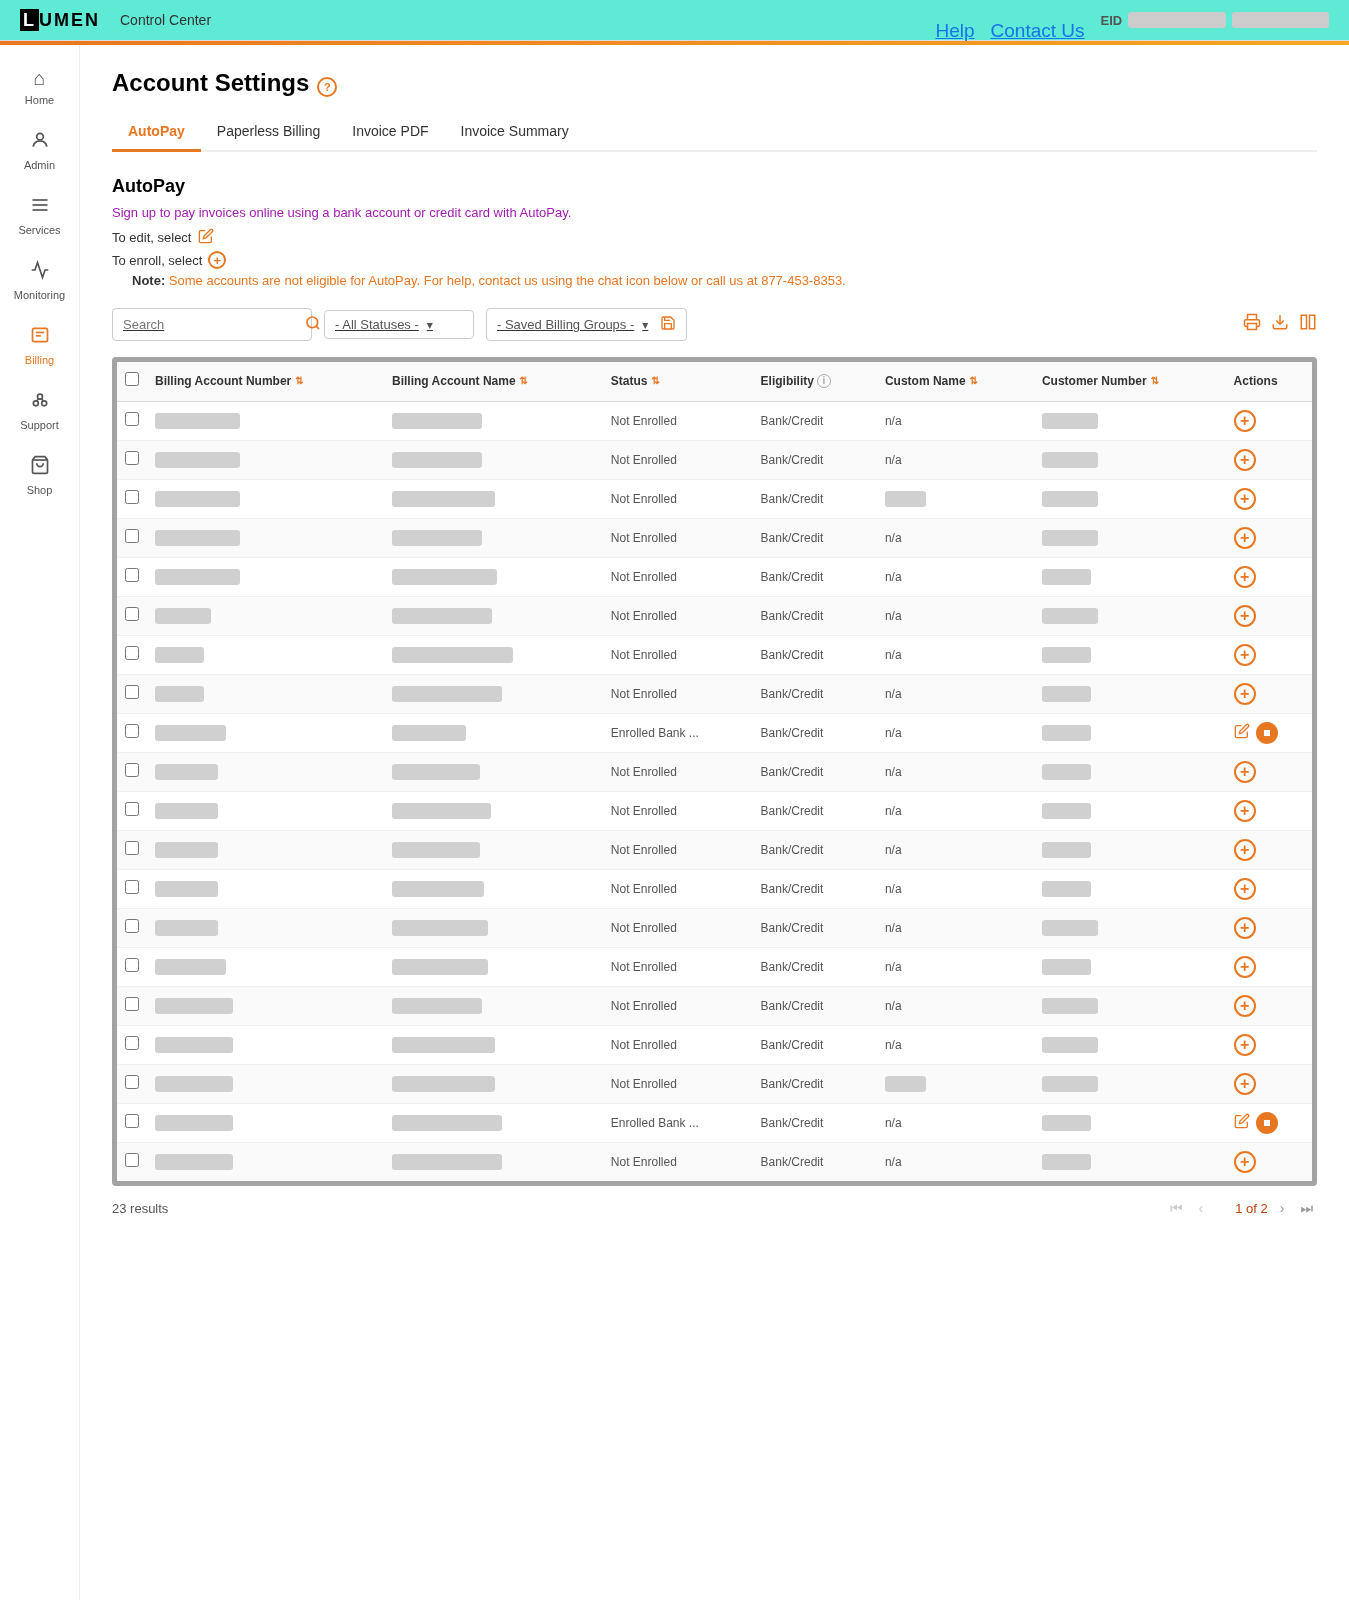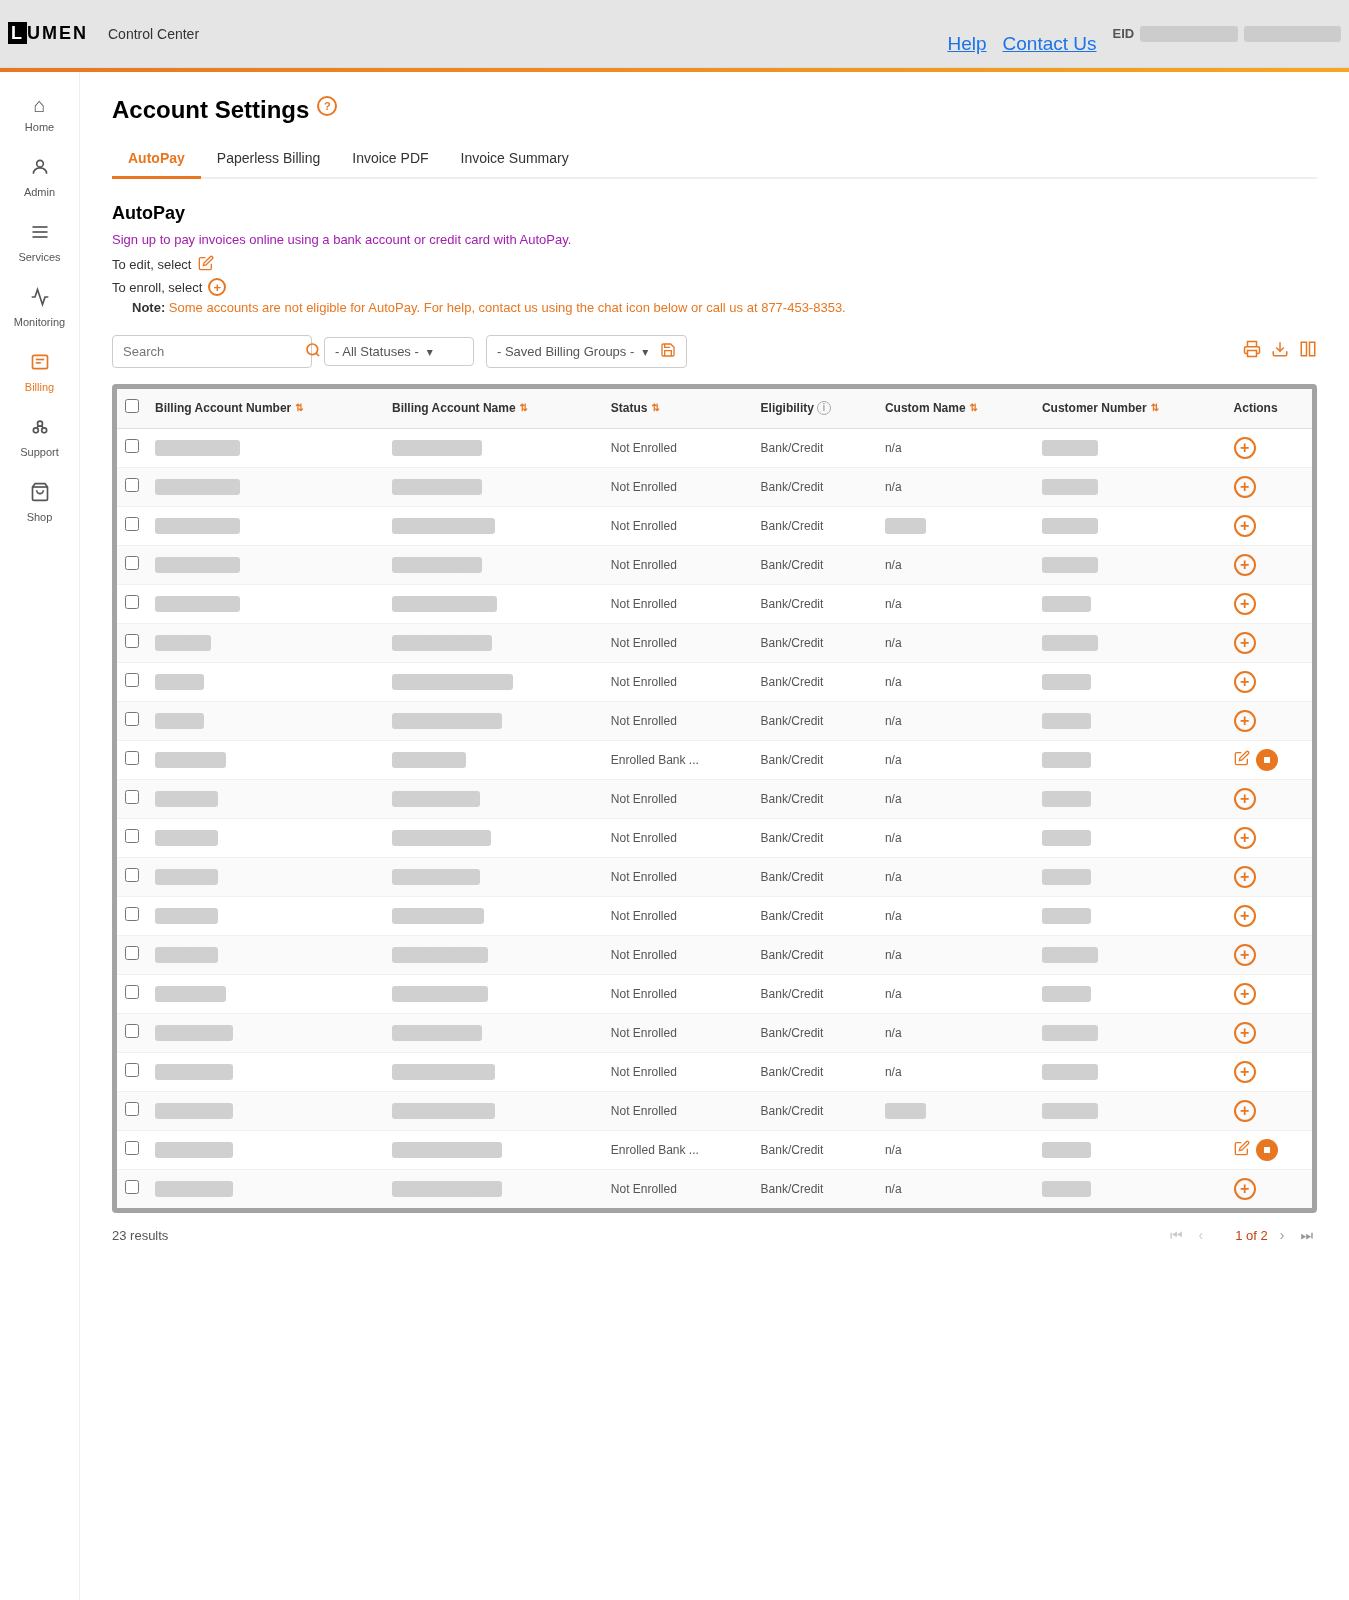--- a/index.html
+++ b/index.html
@@ -1,22 +1,22 @@
 <!DOCTYPE html>
 <html><head>
   <meta charset="utf-8">
   <style>
     * { box-sizing: border-box; margin: 0; padding: 0; }
     body { font-family: Arial, sans-serif; font-size: 13px; color: #333; background: #fff; display: flex; flex-direction: column; min-height: 100vh; }
 
     
     .top-nav {
-      display: flex; align-items: center; height: 68px;
-      background: #e5e5e5; border-bottom: 1px solid #ddd;
-      padding: 0 8px; position: relative;
+      display: flex; align-items: center; height: 41px;
+      background: #5eead4; border-bottom: 1px solid #ddd;
+      padding: 0 20px; position: relative;
     }
     .logo { font-size: 18px; font-weight: bold; letter-spacing: 2px; color: #000; margin-right: 20px; }
     .logo span { color: #fff; background: #000; padding: 1px 3px; }
     .control-center { font-size: 14px; color: #333; font-weight: 500; }
     .top-nav-right { margin-left: auto; display: flex; align-items: center; gap: 16px; }
     .nav-link { color: #1a73e8; text-decoration: underline; font-size: 19px; cursor: pointer; margin-top: 21px; }
     .eid-section { display: flex; align-items: center; gap: 6px; font-size: 13px; color: #555; }
     .eid-label { font-weight: bold; }
     .blurred-text { background: #ccc; color: #ccc; border-radius: 3px; padding: 1px 8px; font-size: 12px; }
     .orange-bar { height: 4px; background: linear-gradient(to right, #e87722, #f5a623); width: 100%; }
@@ -37,21 +37,21 @@
     }
     .sidebar-item.active { color: #e87722; }
     .sidebar-item.active .sidebar-icon { color: #e87722; }
     .sidebar-icon { font-size: 20px; color: #555; }
     .sidebar-item.active .sidebar-icon { color: #e87722; }
 
     
     .main-content { flex: 1; padding: 24px 32px; overflow-y: auto; }
 
     
-    .page-title { display: flex; align-items: flex-start; gap: 8px; margin-bottom: 16px; }
+    .page-title { display: flex; align-items: flex-end; gap: 8px; margin-bottom: 16px; }
     .page-title h1 { font-size: 24px; font-weight: bold; color: #000; }
     .help-icon { width: 20px; height: 20px; border: 2px solid #e87722; border-radius: 50%; display: flex; align-items: center; justify-content: center; color: #e87722; font-size: 11px; font-weight: bold; cursor: pointer; }
 
     
     .tabs { display: flex; border-bottom: 2px solid #eee; margin-bottom: 24px; }
     .tab {
       padding: 10px 16px; cursor: pointer; font-size: 14px; color: #333;
       border-bottom: 3px solid transparent; margin-bottom: -2px; font-weight: 500;
     }
     .tab.active { color: #e87722; border-bottom-color: #e87722; font-weight: bold; }
@@ -60,21 +60,21 @@
     .section-title { font-size: 18px; font-weight: bold; color: #000; margin-bottom: 8px; }
     .section-desc { font-size: 13px; color: #a21caf; margin-bottom: 8px; }
     .enroll-edit { font-size: 13px; color: #333; margin-bottom: 4px; display: flex; align-items: center; gap: 6px; }
     .orange-circle-plus { width: 18px; height: 18px; border-radius: 50%; border: 2px solid #e87722; color: #e87722; display: inline-flex; align-items: center; justify-content: center; font-size: 13px; font-weight: bold; cursor: pointer; }
     .edit-icon-sq { color: #e87722; cursor: pointer; font-size: 14px; }
     .note-text { font-size: 13px; margin-bottom: 20px; padding-left: 20px; }
     .note-text strong { font-weight: bold; }
     .note-highlight { color: #e87722; }
 
     
-    .toolbar { display: flex; align-items: center; gap: 12px; margin-bottom: 16px; }
+    .toolbar { display: flex; align-items: center; gap: 12px; margin-bottom: 16px; text-decoration: underline; }
     .search-box {
       display: flex; align-items: center; border: 1px solid #ccc;
       border-radius: 4px; padding: 6px 10px; gap: 6px; background: #fff; width: 200px;
     }
     .search-box input { border: none; outline: none; font-size: 13px; flex: 1; }
     .search-icon { color: #e87722; font-size: 15px; cursor: pointer; }
 
     .dropdown {
       display: flex; align-items: center; border: 1px solid #ccc;
       border-radius: 4px; padding: 6px 10px; gap: 8px; background: #fff;

